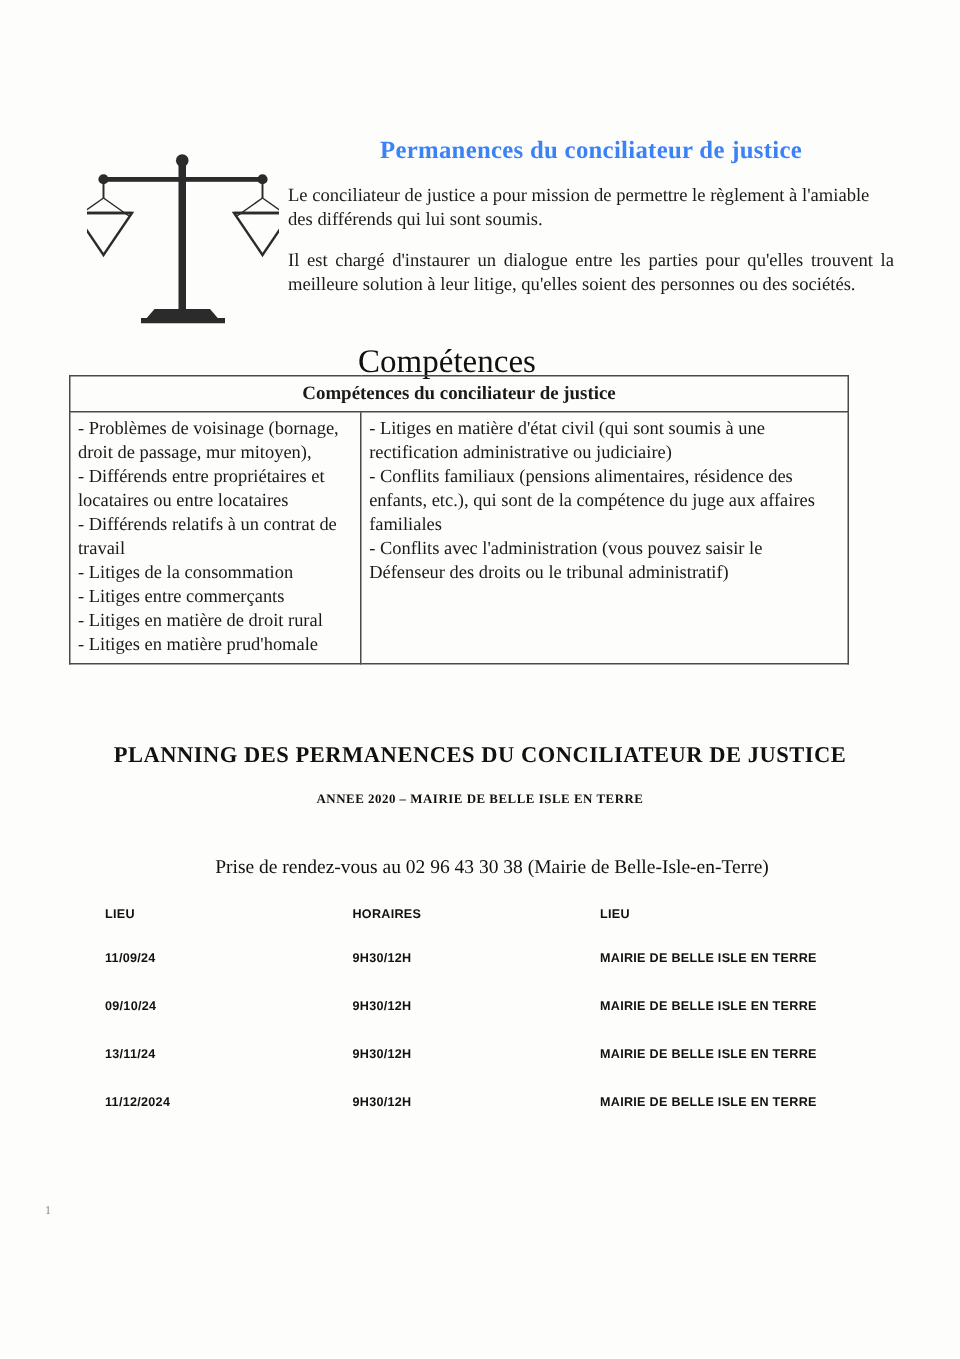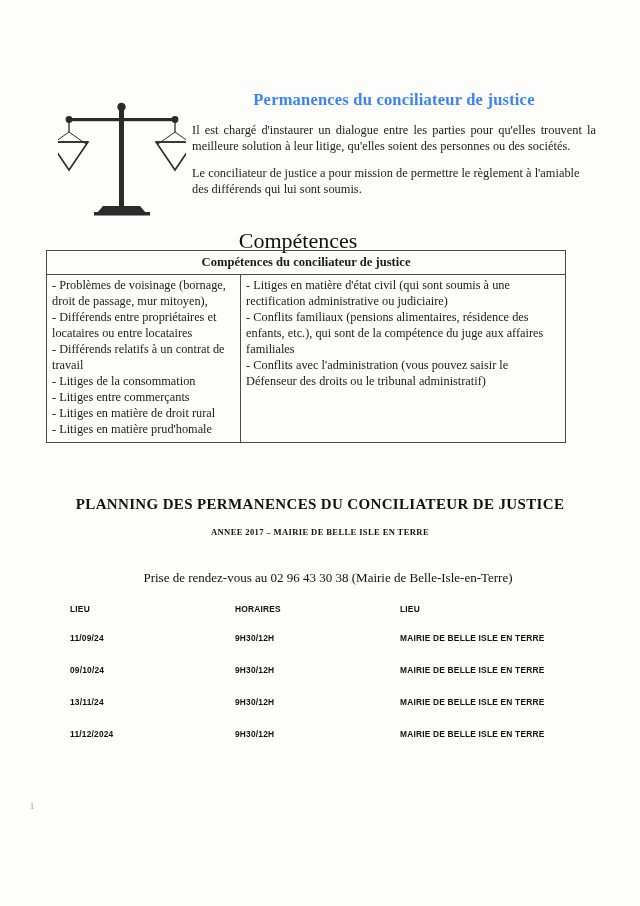--- a/index.html
+++ b/index.html
@@ -203,22 +203,22 @@
 
         <path d="M 98 50 L 136 50 L 117 78 Z" fill="none" stroke="#2b2b2b" stroke-width="1.6"></path>
         <line x1="98" y1="50" x2="136" y2="50" stroke="#2b2b2b" stroke-width="1.6"></line>
 
         <path d="M 45 114 L 82 114 L 88 121 L 39 121 Z" fill="#2b2b2b"></path>
         <rect x="36" y="120" width="56" height="3.5" fill="#2b2b2b"></rect>
       </svg>
     </div>
     <div class="header-text">
       <div class="doc-title">Permanences du conciliateur de justice</div>
+      <p class="lead">Le conciliateur de justice a pour mission de permettre le règlement à l'amiable des différends qui lui sont soumis.</p>
       <p class="lead justified">Il est chargé d'instaurer un dialogue entre les parties pour qu'elles trouvent la meilleure solution à leur litige, qu'elles soient des personnes ou des sociétés.</p>
-      <p class="lead">Le conciliateur de justice a pour mission de permettre le règlement à l'amiable des différends qui lui sont soumis.</p>
     </div>
   </div>
 
   <div class="section-title">Compétences</div>
 
   <table class="comp-table">
     <tbody>
       <tr>
         <td class="comp-caption" colspan="2">Compétences du conciliateur de justice</td>
       </tr>
@@ -236,21 +236,21 @@
           <p class="line">- Litiges en matière d'état civil (qui sont soumis à une rectification administrative ou judiciaire)</p>
           <p class="line">- Conflits familiaux (pensions alimentaires, résidence des enfants, etc.), qui sont de la compétence du juge aux affaires familiales</p>
           <p class="line">- Conflits avec l'administration (vous pouvez saisir le Défenseur des droits ou le tribunal administratif)</p>
         </td>
       </tr>
     </tbody>
   </table>
 
   <div class="planning-head">
     <div class="l1">PLANNING DES PERMANENCES DU CONCILIATEUR DE JUSTICE</div>
-    <div class="l2">ANNEE 2017 – MAIRIE DE BELLE ISLE EN TERRE</div>
+    <div class="l2">ANNEE 2020 – MAIRIE DE BELLE ISLE EN TERRE</div>
   </div>
 
   <div class="rdv">Prise de rendez-vous au 02 96 43 30 38 (Mairie de Belle-Isle-en-Terre)</div>
 
   <table class="schedule">
     <thead>
       <tr>
         <th class="col-date">LIEU</th>
         <th class="col-hour">HORAIRES</th>
         <th class="col-place">LIEU</th>

